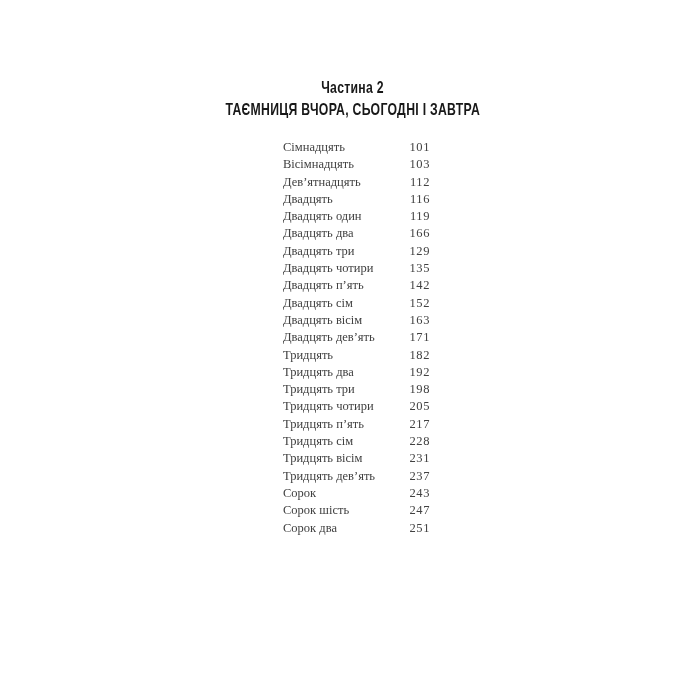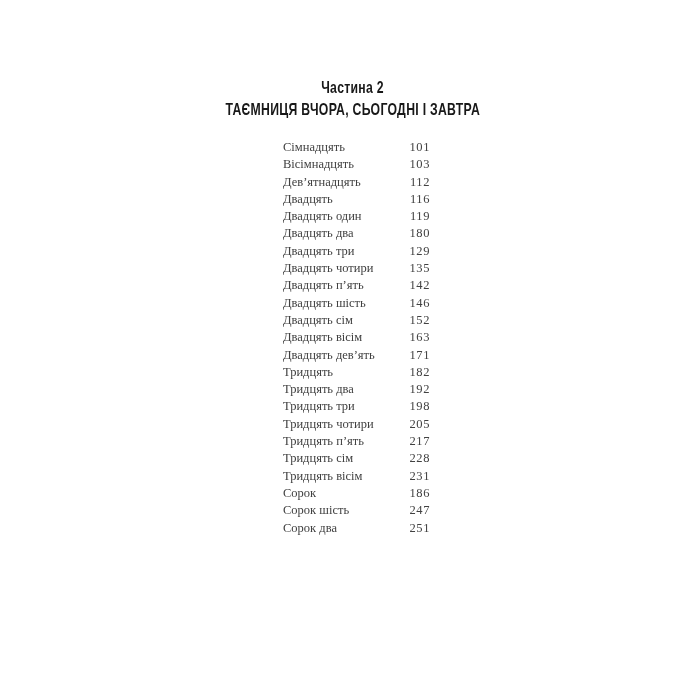--- a/index.html
+++ b/index.html
@@ -79,37 +79,33 @@
       <div class="toc-row">
         <span class="toc-title">Двадцять</span>
         <span class="toc-page">116</span>
       </div>
       <div class="toc-row">
         <span class="toc-title">Двадцять один</span>
         <span class="toc-page">119</span>
       </div>
       <div class="toc-row">
         <span class="toc-title">Двадцять два</span>
-        <span class="toc-page">180</span>
+        <span class="toc-page">166</span>
       </div>
       <div class="toc-row">
         <span class="toc-title">Двадцять три</span>
         <span class="toc-page">129</span>
       </div>
       <div class="toc-row">
         <span class="toc-title">Двадцять чотири</span>
         <span class="toc-page">135</span>
       </div>
       <div class="toc-row">
         <span class="toc-title">Двадцять п’ять</span>
         <span class="toc-page">142</span>
-      </div>
-      <div class="toc-row">
-        <span class="toc-title">Двадцять шість</span>
-        <span class="toc-page">146</span>
       </div>
       <div class="toc-row">
         <span class="toc-title">Двадцять сім</span>
         <span class="toc-page">152</span>
       </div>
       <div class="toc-row">
         <span class="toc-title">Двадцять вісім</span>
         <span class="toc-page">163</span>
       </div>
       <div class="toc-row">
@@ -138,22 +134,26 @@
       </div>
       <div class="toc-row">
         <span class="toc-title">Тридцять сім</span>
         <span class="toc-page">228</span>
       </div>
       <div class="toc-row">
         <span class="toc-title">Тридцять вісім</span>
         <span class="toc-page">231</span>
       </div>
       <div class="toc-row">
+        <span class="toc-title">Тридцять дев’ять</span>
+        <span class="toc-page">237</span>
+      </div>
+      <div class="toc-row">
         <span class="toc-title">Сорок</span>
-        <span class="toc-page">186</span>
+        <span class="toc-page">243</span>
       </div>
       <div class="toc-row">
         <span class="toc-title">Сорок шість</span>
         <span class="toc-page">247</span>
       </div>
       <div class="toc-row">
         <span class="toc-title">Сорок два</span>
         <span class="toc-page">251</span>
       </div>
     </div>

